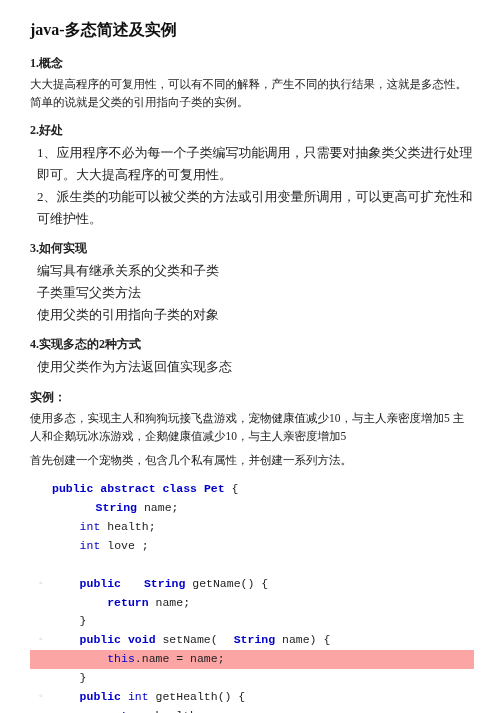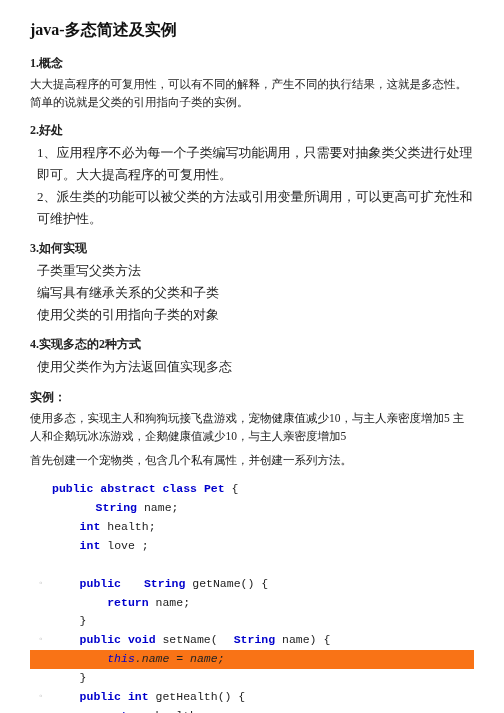--- a/index.html
+++ b/index.html
@@ -43,63 +43,62 @@
       line-height: 1.65;
       margin-top: 8px;
       padding: 2px 0;
     }
     .code-line {
       display: flex;
       align-items: flex-start;
       position: relative;
     }
     .code-line.highlighted {
-      background-color: #f97316;
-      font-style: italic;
+      background-color: #fca5a5;
     }
     .line-num {
       color: #888;
       width: 14px;
       min-width: 14px;
       text-align: right;
       margin-right: 8px;
       font-size: 10px;
       user-select: none;
       padding-top: 1px;
     }
     .code-text {
       white-space: pre;
       color: #222;
     }
     .kw { color: #0000cc; font-weight: bold; }
     .class-name { color: #0000cc; font-weight: bold; }
     .this-kw { color: #0000cc; }
     .string-kw { color: #0000cc; font-weight: bold; padding-left: 16px; }
-    .int-kw { color: #0000cc; font-weight: bold; }
+    .int-kw { color: #0000cc; font-weight: normal; }
   </style>
 </head>
 <body>
 
 <h1 class="page-title">java-多态简述及实例</h1>
 
 <div>
   <p class="section-heading">1.概念</p>
   <p class="paragraph">大大提高程序的可复用性，可以有不同的解释，产生不同的执行结果，这就是多态性。简单的说就是父类的引用指向子类的实例。</p>
 </div>
 
 <div>
   <p class="section-heading">2.好处</p>
   <p class="list-item">1、应用程序不必为每一个子类编写功能调用，只需要对抽象类父类进行处理即可。大大提高程序的可复用性。</p>
   <p class="list-item">2、派生类的功能可以被父类的方法或引用变量所调用，可以更高可扩充性和可维护性。</p>
 </div>
 
 <div>
   <p class="section-heading">3.如何实现</p>
+  <p class="list-item">编写具有继承关系的父类和子类</p>
   <p class="list-item">子类重写父类方法</p>
-  <p class="list-item">编写具有继承关系的父类和子类</p>
   <p class="list-item">使用父类的引用指向子类的对象</p>
 </div>
 
 <div>
   <p class="section-heading">4.实现多态的2种方式</p>
   <p class="list-item">使用父类作为方法返回值实现多态</p>
 </div>
 
 <div>
   <p class="section-heading">实例：</p>

